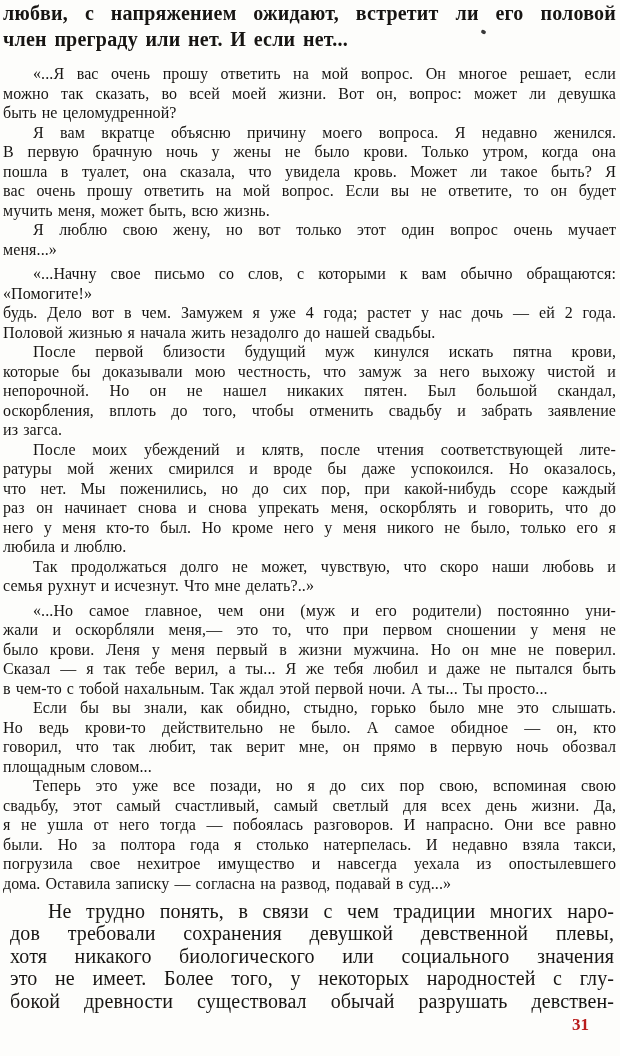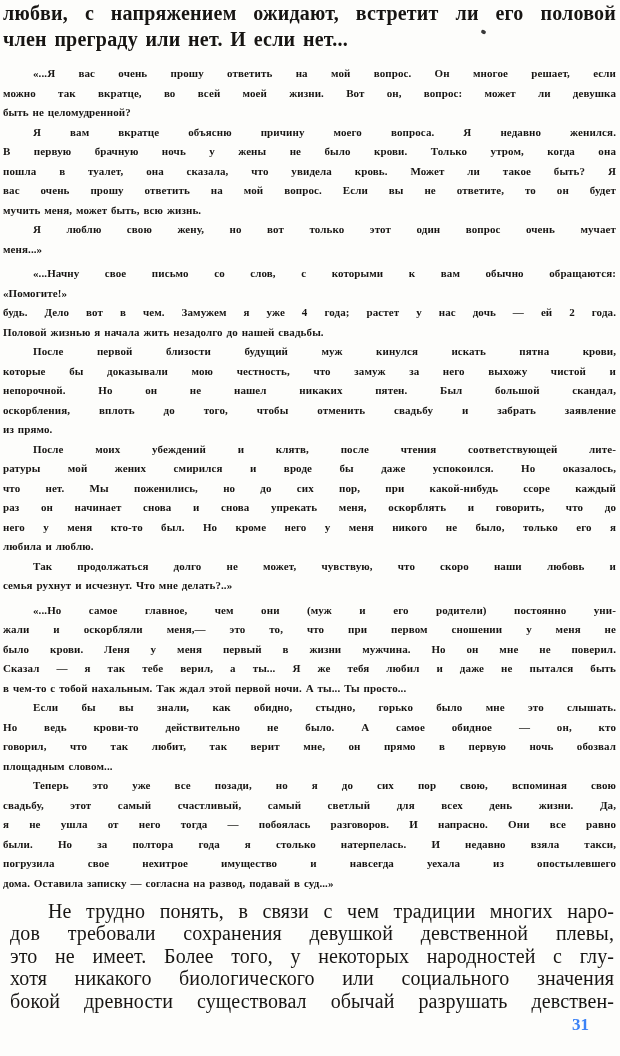--- a/index.html
+++ b/index.html
@@ -27,43 +27,43 @@
   
   .blk-large { margin-bottom: 12px; }
   .blk-large .line {
     font-size: 20px; line-height: 25.5px;
     font-weight: 700;
     word-spacing: 2.5px; letter-spacing: 0.2px;
   }
 
   
   .blk-letter .line {
-    font-size: 11px; line-height: 19.5px;
-    font-weight: 700;
+    font-size: 16px; line-height: 19.5px;
+    font-weight: 400;
     word-spacing: 1px; letter-spacing: 0.1px;
   }
   .blk-letter .line.ind { text-indent: 30px; }
   .blk-letter + .blk-letter { margin-top: 5px; }
 
   
   .blk-large-close { margin: 7px 2px 0 7px; }
   .blk-large-close .line {
     font-size: 20px; line-height: 22.4px;
     font-weight: 400;
     word-spacing: 1.5px; letter-spacing: 0.1px;
   }
   .blk-large-close .line.ind { text-indent: 38px; }
 
   .footer {
     margin-top: 3px;
     text-align: right;
     padding-right: 27px;
     font-size: 17px;
     font-weight: 700;
-    color: #3b82f6;
+    color: #b91c1c;
   }
 
   .speck {
     position: absolute;
     left: 481px; top: 30px;
     width: 5px; height: 4px;
     background: #3a3a3a;
     border-radius: 50%;
     transform: rotate(25deg);
   }
@@ -75,41 +75,41 @@
 
   <div class="speck"></div>
 
   <section class="blk blk-large">
       <div class="line">любви, с напряжением ожидают, встретит ли его половой</div>
       <div class="line para-end">член преграду или нет. И если нет...</div>
     </section>
 
   <section class="blk blk-letter">
       <div class="line ind">«...Я вас очень прошу ответить на мой вопрос. Он многое решает, если</div>
-      <div class="line">можно так вкратце, во всей моей жизни. Вот он, вопрос: может ли девушка</div>
+      <div class="line">можно так сказать, во всей моей жизни. Вот он, вопрос: может ли девушка</div>
       <div class="line para-end">быть не целомудренной?</div>
       <div class="line ind">Я вам вкратце объясню причину моего вопроса. Я недавно женился.</div>
       <div class="line">В первую брачную ночь у жены не было крови. Только утром, когда она</div>
       <div class="line">пошла в туалет, она сказала, что увидела кровь. Может ли такое быть? Я</div>
       <div class="line">вас очень прошу ответить на мой вопрос. Если вы не ответите, то он будет</div>
       <div class="line para-end">мучить меня, может быть, всю жизнь.</div>
       <div class="line ind">Я люблю свою жену, но вот только этот один вопрос очень мучает</div>
       <div class="line para-end">меня...»</div>
     </section>
 
   <section class="blk blk-letter">
       <div class="line ind">«...Начну свое письмо со слов, с которыми к вам обычно обращаются:</div>
       <div class="line para-end">«Помогите!»</div>
       <div class="line">будь. Дело вот в чем. Замужем я уже 4 года; растет у нас дочь — ей 2 года.</div>
       <div class="line para-end">Половой жизнью я начала жить незадолго до нашей свадьбы.</div>
       <div class="line ind">После первой близости будущий муж кинулся искать пятна крови,</div>
       <div class="line">которые бы доказывали мою честность, что замуж за него выхожу чистой и</div>
       <div class="line">непорочной. Но он не нашел никаких пятен. Был большой скандал,</div>
       <div class="line">оскорбления, вплоть до того, чтобы отменить свадьбу и забрать заявление</div>
-      <div class="line para-end">из прямо.</div>
+      <div class="line para-end">из загса.</div>
       <div class="line ind">После моих убеждений и клятв, после чтения соответствующей лите-</div>
       <div class="line">ратуры мой жених смирился и вроде бы даже успокоился. Но оказалось,</div>
       <div class="line">что нет. Мы поженились, но до сих пор, при какой-нибудь ссоре каждый</div>
       <div class="line">раз он начинает снова и снова упрекать меня, оскорблять и говорить, что до</div>
       <div class="line">него у меня кто-то был. Но кроме него у меня никого не было, только его я</div>
       <div class="line para-end">любила и люблю.</div>
       <div class="line ind">Так продолжаться долго не может, чувствую, что скоро наши любовь и</div>
       <div class="line para-end">семья рухнут и исчезнут. Что мне делать?..»</div>
     </section>
 
@@ -127,22 +127,22 @@
       <div class="line">свадьбу, этот самый счастливый, самый светлый для всех день жизни. Да,</div>
       <div class="line">я не ушла от него тогда — побоялась разговоров. И напрасно. Они все равно</div>
       <div class="line">были. Но за полтора года я столько натерпелась. И недавно взяла такси,</div>
       <div class="line">погрузила свое нехитрое имущество и навсегда уехала из опостылевшего</div>
       <div class="line para-end">дома. Оставила записку — согласна на развод, подавай в суд...»</div>
     </section>
 
   <section class="blk blk-large-close">
       <div class="line ind">Не трудно понять, в связи с чем традиции многих наро-</div>
       <div class="line">дов требовали сохранения девушкой девственной плевы,</div>
+      <div class="line">хотя никакого биологического или социального значения</div>
       <div class="line">это не имеет. Более того, у некоторых народностей с глу-</div>
-      <div class="line">хотя никакого биологического или социального значения</div>
       <div class="line">бокой древности существовал обычай разрушать девствен-</div>
     </section>
 
   <div class="footer">
     <span>31</span>
   </div>
 
 </div>
 
 </body></html>

